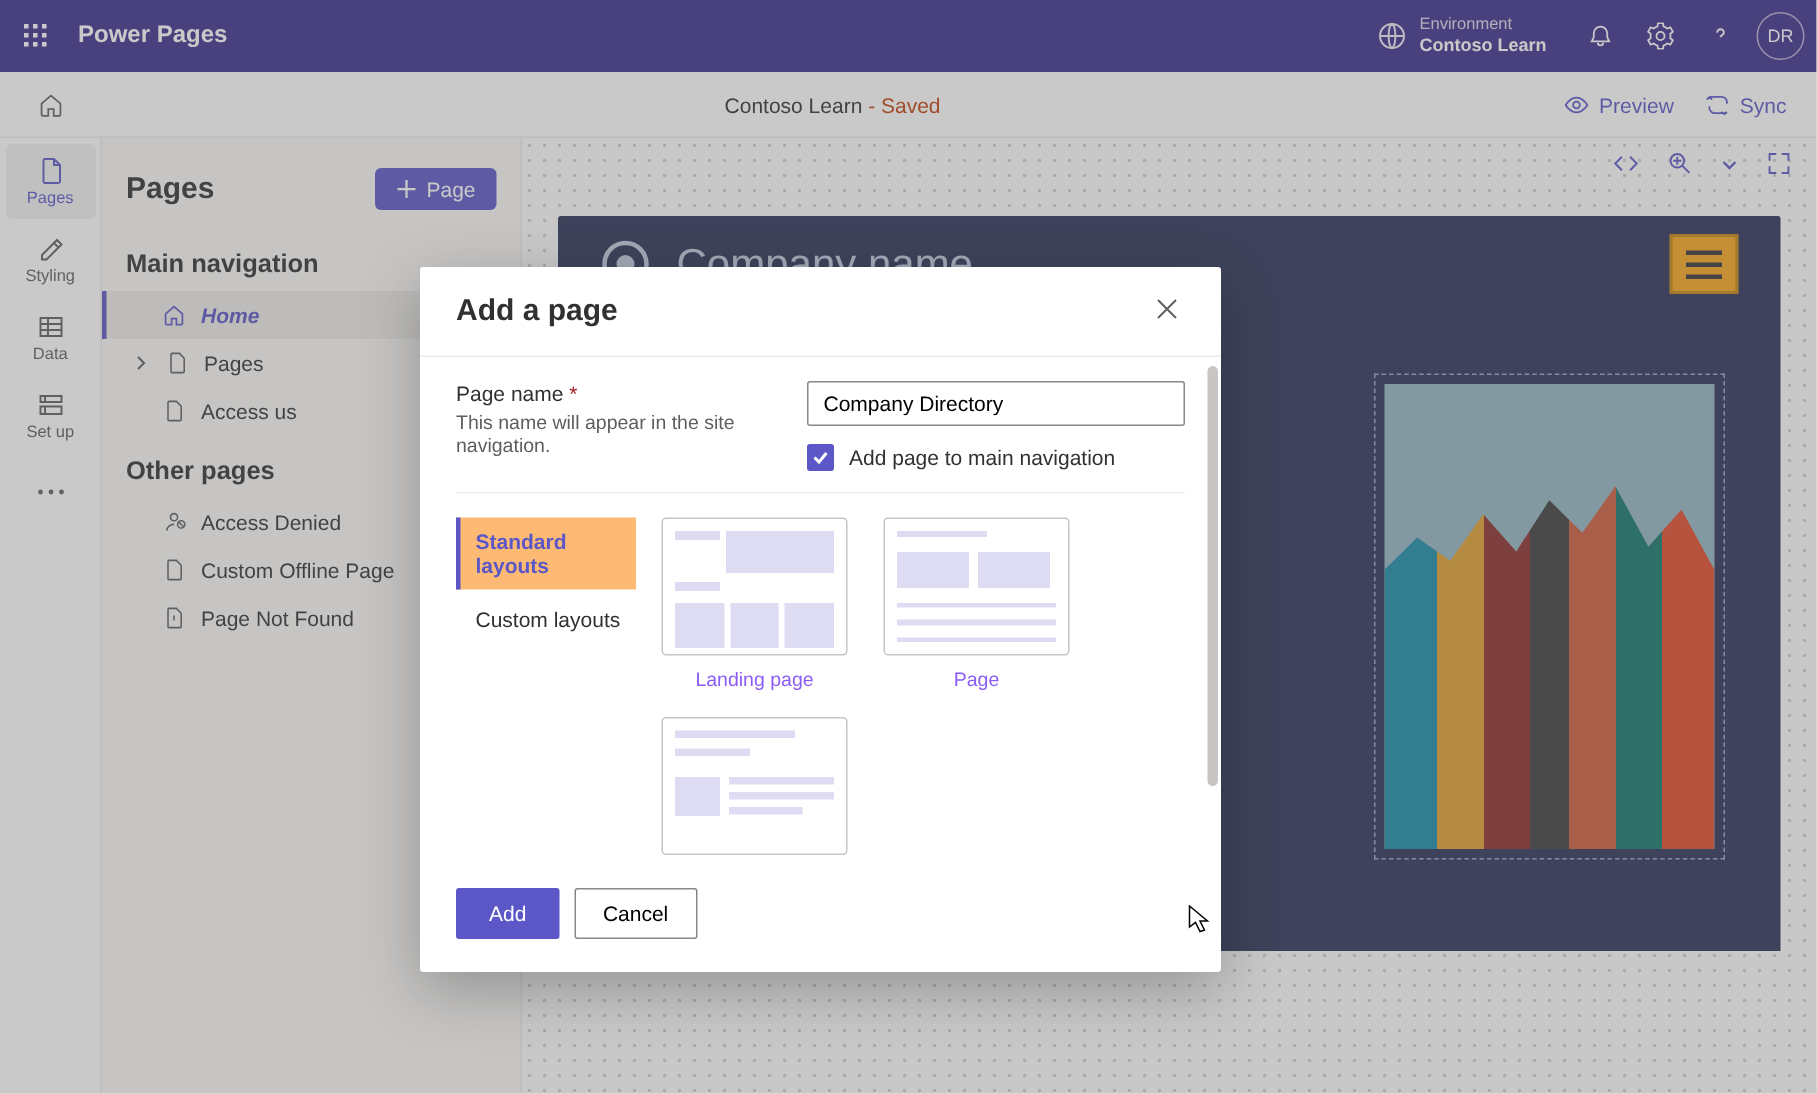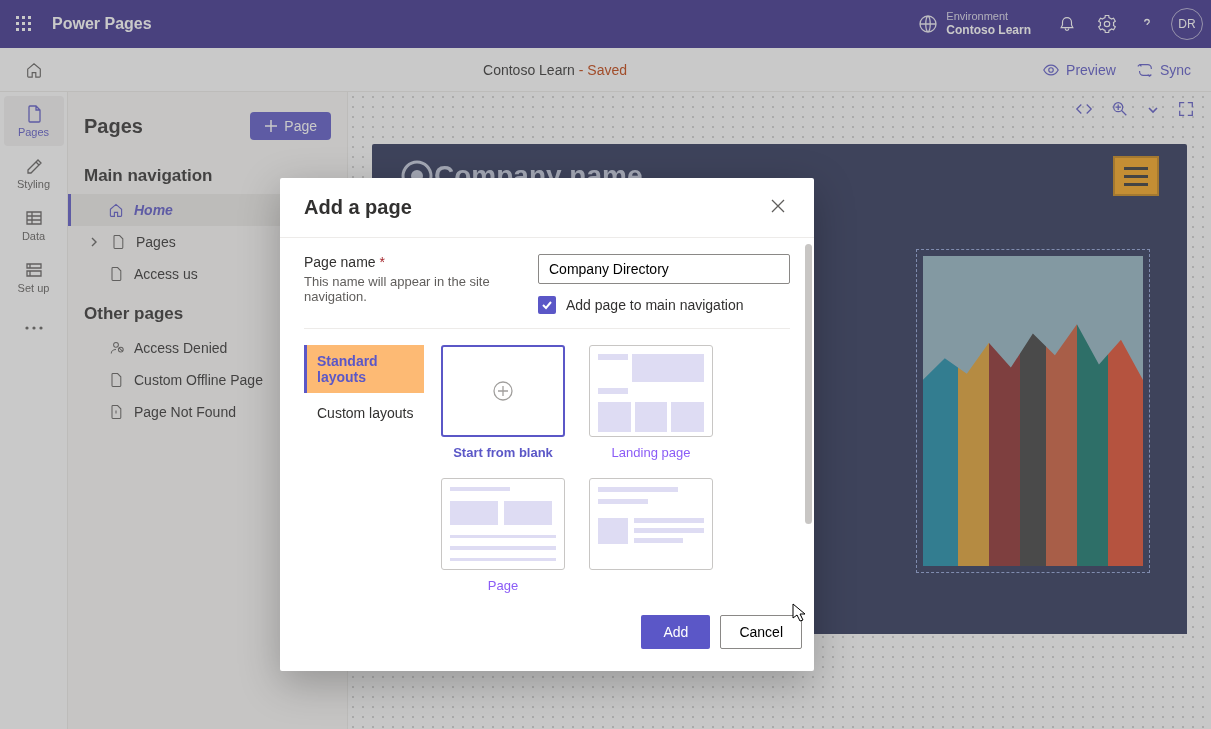--- a/index.html
+++ b/index.html
@@ -41,21 +41,21 @@
     .nav-item { display: flex; align-items: center; gap: 10px; padding: 8px 16px 8px 24px; color: #323130; }
     .nav-item.indent { padding-left: 40px; }
     .nav-item.active { background: #edebe9; color: #5b57c7; font-weight: 600; position: relative; font-style: italic; }
     .nav-item.active::before { content: ""; position: absolute; left: 0; top: 0; bottom: 0; width: 3px; background: #5b57c7; }
     .nav-item svg, .nav-item .chev { color: #605e5c; flex-shrink: 0; }
     .nav-item.active svg { color: #5b57c7; }
 
     .canvas { flex: 1; background-image: radial-gradient(#d0d0d0 1px, transparent 1px); background-size: 10px 10px; background-color: #fdfdfd; position: relative; padding: 52px 24px 12px; }
     .canvas-tools { position: absolute; top: 8px; right: 16px; display: flex; gap: 18px; color: #5b57c7; align-items: center; }
     .site-chrome { background: #2a3256; height: 64px; display: flex; align-items: center; padding: 0 28px; justify-content: space-between; border-radius: 2px 2px 0 0; }
-    .site-title { display: flex; align-items: center; gap: 0; color: #c7cde0; font-size: 28px; font-weight: 700; }
+    .site-title { display: flex; align-items: center; gap: 17px; color: #c7cde0; font-size: 28px; font-weight: 400; }
     .hamburger-btn { width: 46px; height: 40px; background: #f8a51b; display: flex; flex-direction: column; align-items: center; justify-content: center; gap: 5px; border: 2px solid rgba(0,0,0,.2); }
     .hamburger-btn span { width: 24px; height: 3px; background: #333; }
     .hero { background: #2a3256; padding: 40px 28px 60px; border: 1px dashed transparent; }
     .hero-inner { margin-left: 68%; margin-right: 8px; border: 1px dashed #8fa2d8; padding: 6px; background: #2a3256; }
     .hero-image { width: 100%; height: 310px; background:
       linear-gradient(90deg,
         #1a8aa8 0 8%, #e0a030 8% 15%, #8c2b2b 15% 22%, #3c3c3c 22% 28%,
         #cc5b3a 28% 35%, #12756a 35% 42%, #e04a2c 42% 50%, #e8b840 50% 58%,
         #3a93b0 58% 65%, #104f66 65% 73%, #c42f22 73% 80%, #f0d070 80% 88%,
         #3aa088 88% 100%);
@@ -88,21 +88,21 @@
     .layout-tab.active { background: #fdba74; color: #5b57c7; border-left-color: #5b57c7; font-weight: 600; }
     .layout-grid { flex: 1; display: flex; flex-wrap: wrap; gap: 18px; }
     .layout-card { width: 130px; display: flex; flex-direction: column; align-items: center; gap: 8px; }
     .layout-thumb { width: 124px; height: 92px; border: 1px solid #c8c6c4; border-radius: 3px; background: white; position: relative; padding: 8px; display: flex; flex-direction: column; gap: 4px; overflow:hidden; }
     .layout-card.selected .layout-thumb { border: 2px solid #5b57c7; }
     .layout-card.selected .layout-label { color: #5b57c7; font-weight: 600; }
     .layout-label { font-size: 13px; color: #8b5cf6; }
     .thumb-blank { align-items: center; justify-content: center; color: #a19f9d; }
     .ph-row { display:flex; gap:4px; }
     .ph { background:#dedcf3; }
-    .modal-footer { padding: 14px 12px 22px; display: flex; justify-content: flex-end; gap: 10px; }
+    .modal-footer { padding: 14px 24px 22px; display: flex; gap: 10px; }
     .btn-primary { background: #5b57c7; color: white; border: none; padding: 8px 22px; font-size: 14px; border-radius: 2px; }
     .btn-secondary { background: white; border: 1px solid #8a8886; padding: 8px 18px; font-size: 14px; border-radius: 2px; }
     .cursor-img { position: absolute; width: 16px; height: 20px; pointer-events: none; }
   </style>
 </head>
 <body>
 
 <div class="topbar">
   <div class="waffle">
     <svg width="16" height="16" viewBox="0 0 16 16">
@@ -337,29 +337,20 @@
         </div>
       </div>
     </div>
 
     <div class="layout-section">
       <div class="layout-tabs">
         <div class="layout-tab active">Standard layouts</div>
         <div class="layout-tab">Custom layouts</div>
       </div>
       <div class="layout-grid">
-        <div class="layout-card selected">
-          <div class="layout-thumb thumb-blank">
-            <svg width="22" height="22" viewBox="0 0 22 22">
-                <circle cx="11" cy="11" r="9" fill="none" stroke="#a19f9d" stroke-width="1.3"></circle>
-                <path stroke="#a19f9d" stroke-width="1.3" d="M11 6v10M6 11h10"></path>
-              </svg>
-          </div>
-          <div class="layout-label">Start from blank</div>
-        </div>
         <div class="layout-card">
           <div class="layout-thumb">
             <div class="ph-row">
                 <div class="ph" style="width:30px;height:6px;"></div>
                 <div class="ph" style="flex:1;height:28px;"></div>
               </div>
             <div class="ph-row" style="margin-top:2px;">
                 <div class="ph" style="width:30px;height:6px;"></div>
               </div>
             <div class="ph-row" style="margin-top:4px;gap:4px;">

